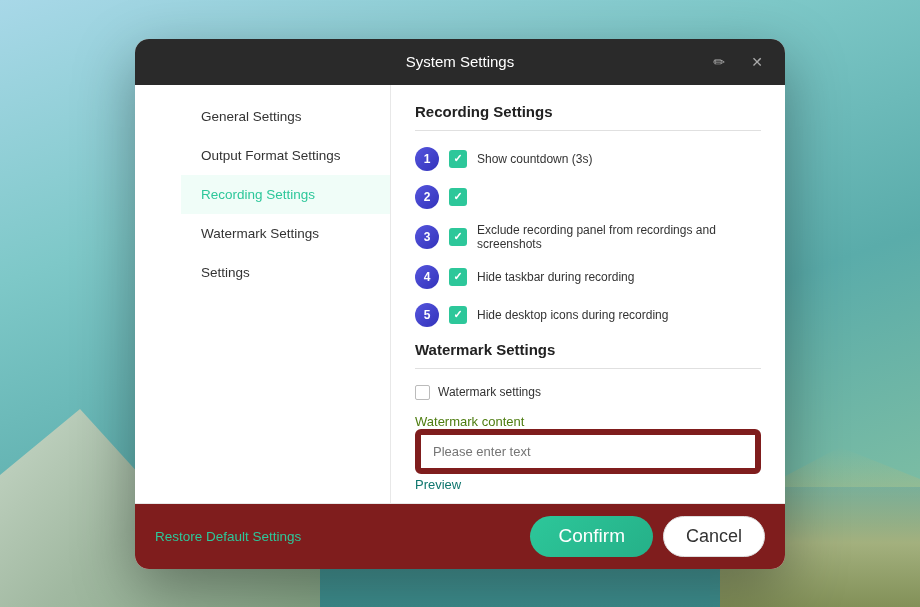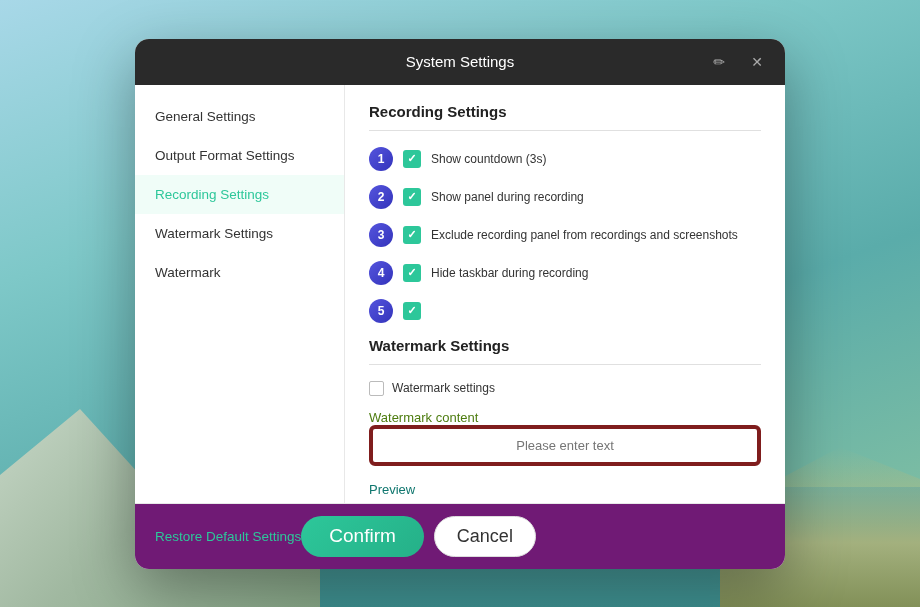--- a/index.html
+++ b/index.html
@@ -95,20 +95,21 @@
       justify-content: center;
       color: #aaa;
       font-size: 14px;
       border-radius: 4px;
     }
 
     .dialog-body {
       display: flex;
       flex: 1;
       overflow: hidden;
+      padding-left: 46px;
     }
 
     
     .sidebar {
       width: 210px;
       min-width: 210px;
       background: #fff;
       border-right: 1px solid #e8e8e8;
       padding: 12px 0;
       overflow-y: auto;
@@ -215,43 +216,42 @@
 
     .watermark-content-label {
       font-size: 13px;
       color: #4d7c0f;
       margin-bottom: 0;
     }
 
     .watermark-input {
       width: 100%;
       padding: 9px 12px;
-      border: 4px solid #7f1d1d;
+      border: 6px solid #7f1d1d;
       border-radius: 6px;
       font-size: 13px;
       color: #999;
       outline: none;
-      margin-bottom: 16px;
-      text-align: center;
+      margin-bottom: 3px;
     }
 
     .preview-label {
       font-size: 13px;
       color: #0f766e;
       margin-bottom: 8px;
     }
 
     
     .dialog-footer {
-      background: #701a75;
+      background: #7f1d1d;
       border-top: 1px solid #e8e8e8;
       padding: 12px 20px;
       display: flex;
       align-items: center;
-      justify-content: flex-start;
+      justify-content: space-between;
     }
 
     .restore-btn {
       background: none;
       border: none;
       color: #2dc79a;
       font-size: 13.5px;
       cursor: pointer;
       padding: 0;
     }
@@ -317,57 +317,57 @@
       <div class="sidebar-item">
         <span>Output Format Settings</span>
       </div>
       <div class="sidebar-item active">
         <span>Recording Settings</span>
       </div>
       <div class="sidebar-item">
         <span>Watermark Settings</span>
       </div>
       <div class="sidebar-item">
-        <span>Watermark</span>
+        <span>Settings</span>
       </div>
     </div>
 
     <div class="main-content">
 
       <div>
         <div class="section-title">Recording Settings</div>
         <hr class="section-divider">
 
         <div class="numbered-item">
           <span class="num-badge">1</span>
           <span class="check-icon"></span>
           <span class="item-label">Show countdown (3s)</span>
         </div>
 
         <div class="numbered-item">
           <span class="num-badge">2</span>
           <span class="check-icon"></span>
-          <span class="item-label">Show panel during recording</span>
         </div>
 
         <div class="numbered-item">
           <span class="num-badge">3</span>
           <span class="check-icon"></span>
           <span class="item-label">Exclude recording panel from recordings and screenshots</span>
         </div>
 
         <div class="numbered-item">
           <span class="num-badge">4</span>
           <span class="check-icon"></span>
           <span class="item-label">Hide taskbar during recording</span>
         </div>
 
         <div class="numbered-item">
           <span class="num-badge">5</span>
           <span class="check-icon"></span>
+          <span class="item-label">Hide desktop icons during recording</span>
         </div>
       </div>
 
       <div class="watermark-section">
         <div class="section-title">Watermark Settings</div>
         <hr class="section-divider">
 
         <div class="watermark-checkbox-row">
           <div class="checkbox-unchecked"></div>
           <span class="item-label">Watermark settings</span>

